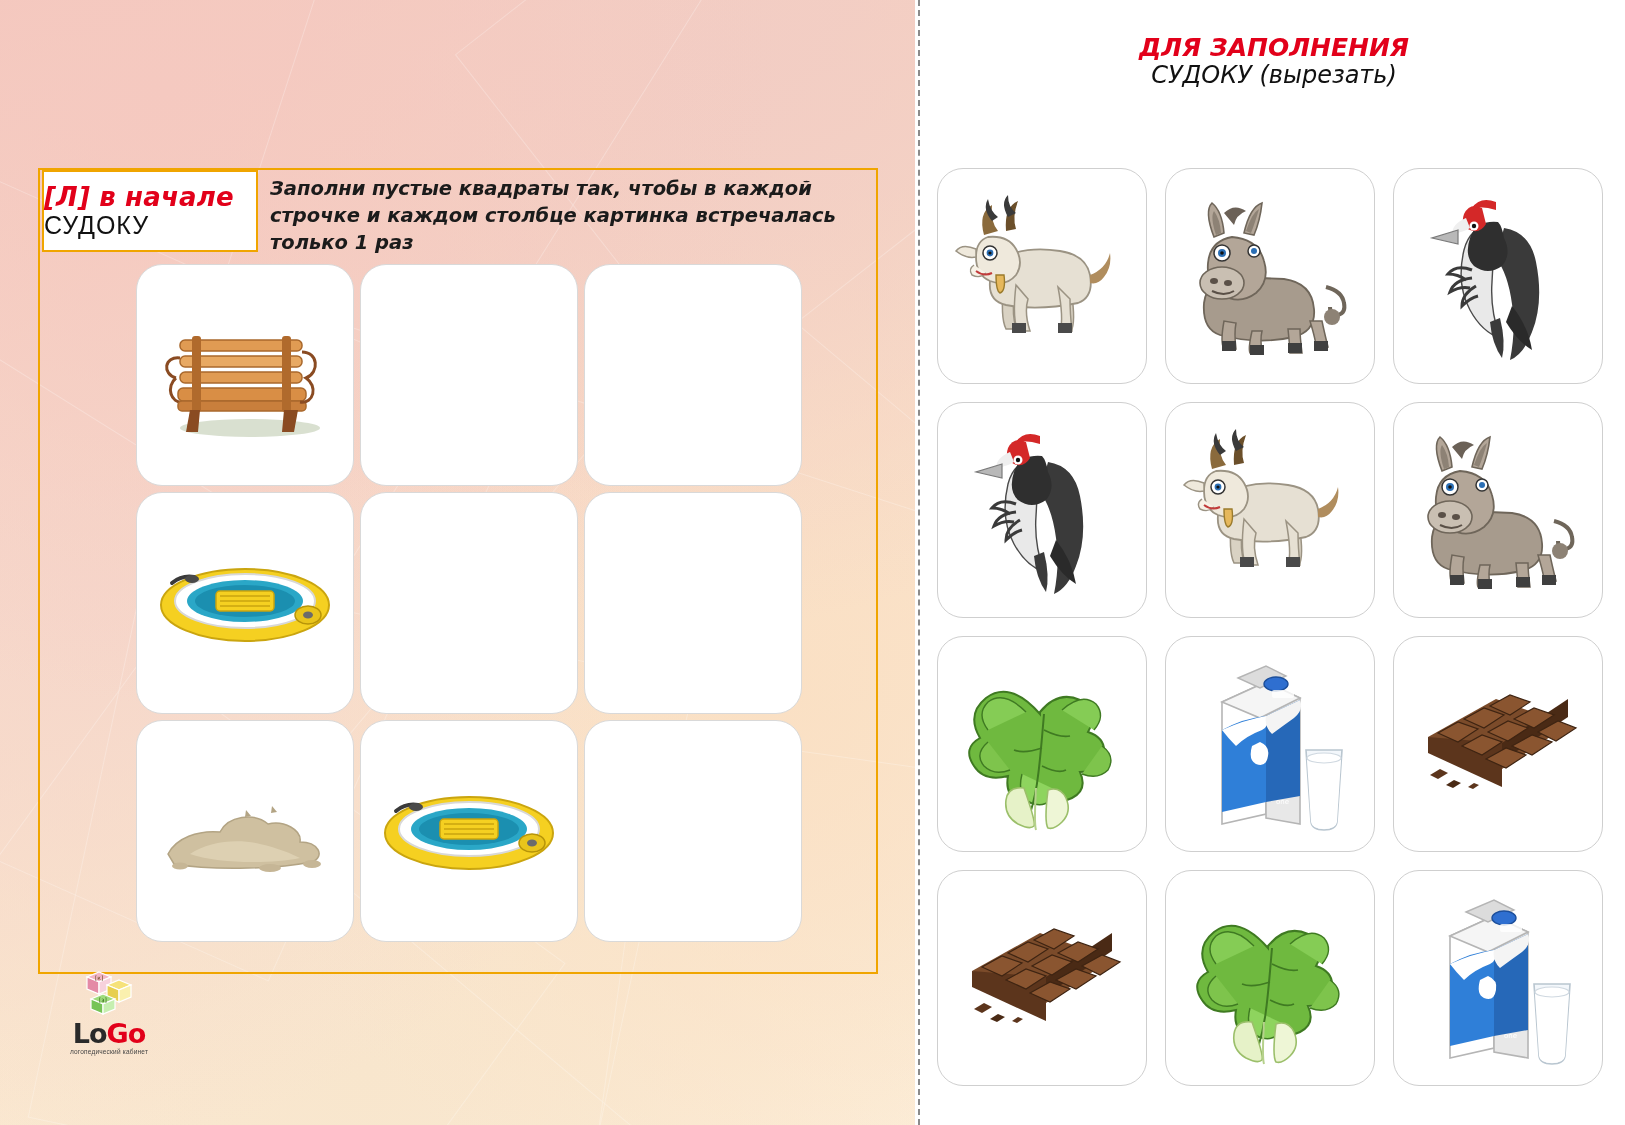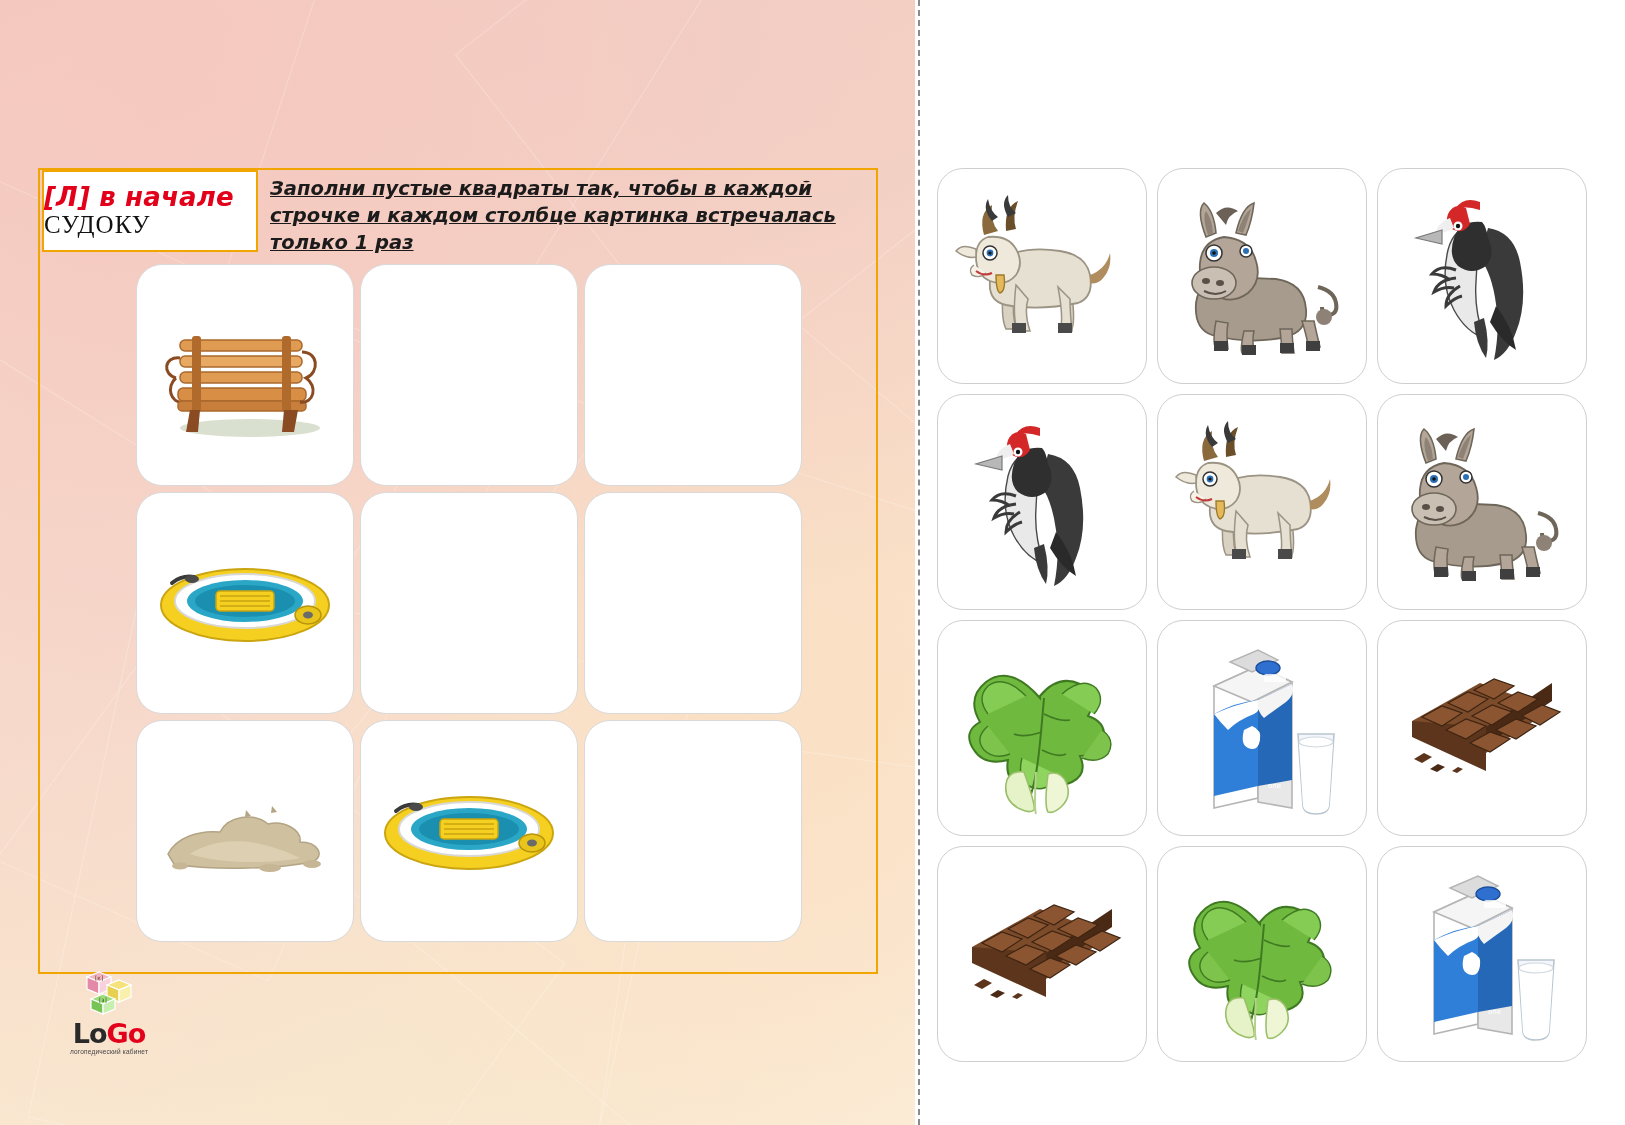--- a/index.html
+++ b/index.html
@@ -83,36 +83,35 @@
     color: #e2001a;
     font-size: 26px;
     font-weight: bold;
     font-style: italic;
     font-family: "DejaVu Sans", sans-serif;
     letter-spacing: .2px;
   }
   .title-sub {
     color: #111;
     font-size: 25px;
-    font-family: Liberation Serif, serif;
+    font-family: Liberation Sans, sans-serif;
     letter-spacing: 1px;
   }
 
   .instructions {
     position: absolute;
     left: 270px;
     top: 176px;
     width: 570px;
     font-family: "DejaVu Sans", sans-serif;
     font-style: italic;
     font-size: 19.5px;
     line-height: 1.38;
     color: #1b1b1b;
     font-weight: 600;
-    text-decoration: underline;
   }
 
   
   .grid {
     position: absolute;
     left: 136px;
     top: 264px;
     display: grid;
     grid-template-columns: repeat(3, 218px);
     grid-template-rows: repeat(3, 222px);
@@ -196,21 +195,21 @@
     font-style: italic;
     font-family: "DejaVu Sans", sans-serif;
   }
   .cut-grid {
     position: absolute;
     left: 14px;
     top: 168px;
     display: grid;
     grid-template-columns: repeat(3, 210px);
     grid-template-rows: repeat(4, 216px);
-    gap: 10px;
+    gap: 18px;
   }
   .cut-card {
     background: #fff;
     border: 1px solid #cfcfcf;
     border-radius: 26px;
     display: flex;
     align-items: center;
     justify-content: center;
     overflow: hidden;
   }
@@ -339,20 +338,24 @@
       <div class="logo-word"><span>Lo</span><span class="g">Go</span></div>
       <div class="logo-tag">логопедический кабинет</div>
     </div>
   </div>
 
   <div class="divider">
     <div class="dash"></div>
   </div>
 
   <div class="cutouts">
+    <div class="cut-title">
+      <div class="l1">ДЛЯ ЗАПОЛНЕНИЯ</div>
+      <div class="l2">СУДОКУ (вырезать)</div>
+    </div>
 
     <div class="cut-grid">
 
       <div class="cut-card">
         <svg width="180" height="170" viewBox="0 0 180 170">
           <path d="M52 92 q-4 34 2 46 l10 0 q-4 -16 -2 -30 z" fill="#d9d2c3" stroke="#9b9383" stroke-width="1.5"></path>
           <path d="M118 94 q6 32 2 44 l-10 0 q4 -16 0 -30 z" fill="#d9d2c3" stroke="#9b9383" stroke-width="1.5"></path>
           <path d="M44 70 q26 -16 64 -10 q26 4 30 24 q4 22 -12 28 q-40 8 -72 2 q-18 -4 -16 -24 z" fill="#e6e0d3" stroke="#9b9383" stroke-width="1.8"></path>
           <path d="M64 94 q-4 34 2 46 l12 0 q-6 -18 -2 -32 z" fill="#e6e0d3" stroke="#9b9383" stroke-width="1.5"></path>
           <path d="M106 96 q6 32 2 44 l12 0 q-2 -18 -2 -32 z" fill="#e6e0d3" stroke="#9b9383" stroke-width="1.5"></path>

